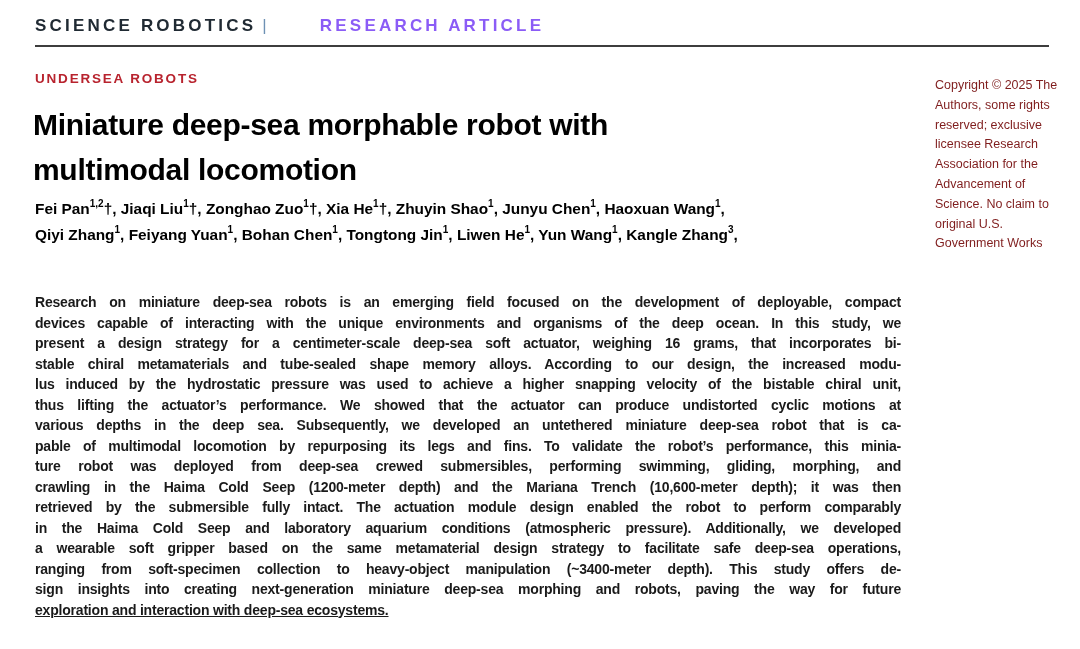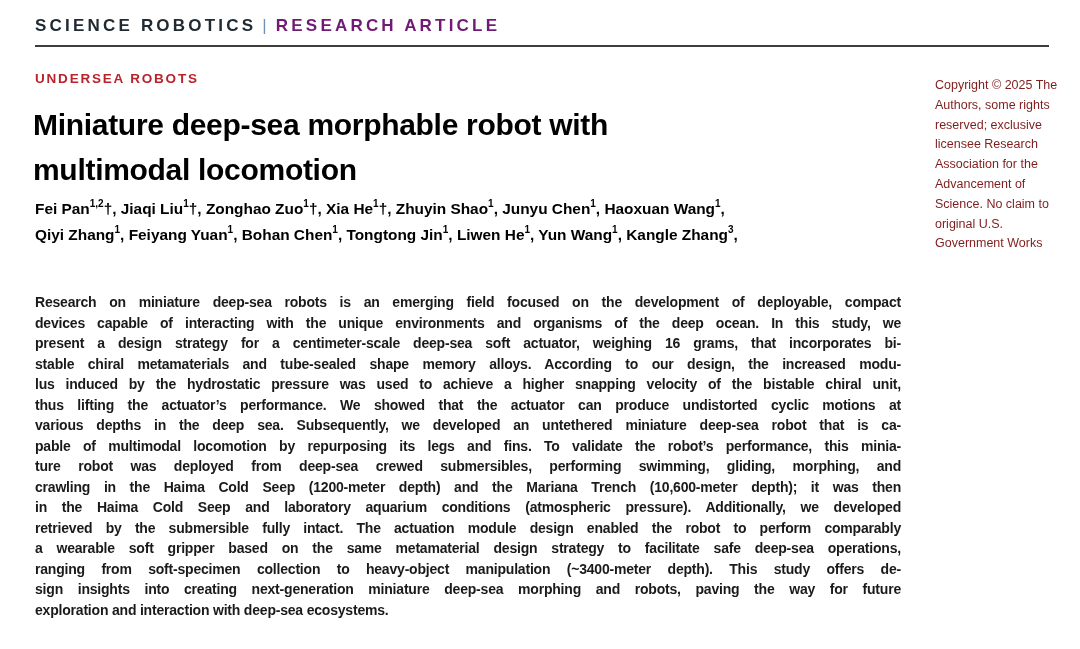--- a/index.html
+++ b/index.html
@@ -24,21 +24,21 @@
     font-weight: bold;
     letter-spacing: 3.2px;
     white-space: nowrap;
   }
   .masthead .journal { color: #202a33; }
   .masthead .sep {
     color: #6e91b4;
     font-weight: normal;
     padding: 0 6px;
   }
-  .masthead .article-type { color: #701a75; }
+  .masthead .article-type { color: #8b5cf6; margin-left: 44px; }
   .head-rule {
     position: absolute;
     left: 35px;
     right: 31px;
     top: 45px;
     height: 2px;
     background: #3d3d3d;
   }
   
   .section-label {
@@ -91,20 +91,21 @@
     color: #1a1a1a;
     letter-spacing: -0.2px;
   }
   .abstract .abs-line {
     text-align: justify;
     text-align-last: justify;
   }
   .abstract .abs-line:last-child {
     text-align: left;
     text-align-last: left;
+    text-decoration: underline;
   }
   
   .copyright {
     position: absolute;
     left: 935px;
     top: 76px;
     width: 130px;
     font-size: 12.5px;
     line-height: 19.8px;
     font-weight: normal;
@@ -138,22 +139,22 @@
       <div class="abs-line">Research on miniature deep-sea robots is an emerging field focused on the development of deployable, compact</div>
       <div class="abs-line">devices capable of interacting with the unique environments and organisms of the deep ocean. In this study, we</div>
       <div class="abs-line">present a design strategy for a centimeter-scale deep-sea soft actuator, weighing 16 grams, that incorporates bi-</div>
       <div class="abs-line">stable chiral metamaterials and tube-sealed shape memory alloys. According to our design, the increased modu-</div>
       <div class="abs-line">lus induced by the hydrostatic pressure was used to achieve a higher snapping velocity of the bistable chiral unit,</div>
       <div class="abs-line">thus lifting the actuator’s performance. We showed that the actuator can produce undistorted cyclic motions at</div>
       <div class="abs-line">various depths in the deep sea. Subsequently, we developed an untethered miniature deep-sea robot that is ca-</div>
       <div class="abs-line">pable of multimodal locomotion by repurposing its legs and fins. To validate the robot’s performance, this minia-</div>
       <div class="abs-line">ture robot was deployed from deep-sea crewed submersibles, performing swimming, gliding, morphing, and</div>
       <div class="abs-line">crawling in the Haima Cold Seep (1200-meter depth) and the Mariana Trench (10,600-meter depth); it was then</div>
+      <div class="abs-line">retrieved by the submersible fully intact. The actuation module design enabled the robot to perform comparably</div>
       <div class="abs-line">in the Haima Cold Seep and laboratory aquarium conditions (atmospheric pressure). Additionally, we developed</div>
-      <div class="abs-line">retrieved by the submersible fully intact. The actuation module design enabled the robot to perform comparably</div>
       <div class="abs-line">a wearable soft gripper based on the same metamaterial design strategy to facilitate safe deep-sea operations,</div>
       <div class="abs-line">ranging from soft-specimen collection to heavy-object manipulation (~3400-meter depth). This study offers de-</div>
       <div class="abs-line">sign insights into creating next-generation miniature deep-sea morphing and robots, paving the way for future</div>
       <div class="abs-line">exploration and interaction with deep-sea ecosystems.</div>
     </div>
 
   <div class="copyright">
       <div class="cr-line">Copyright © 2025 The</div>
       <div class="cr-line">Authors, some rights</div>
       <div class="cr-line">reserved; exclusive</div>

